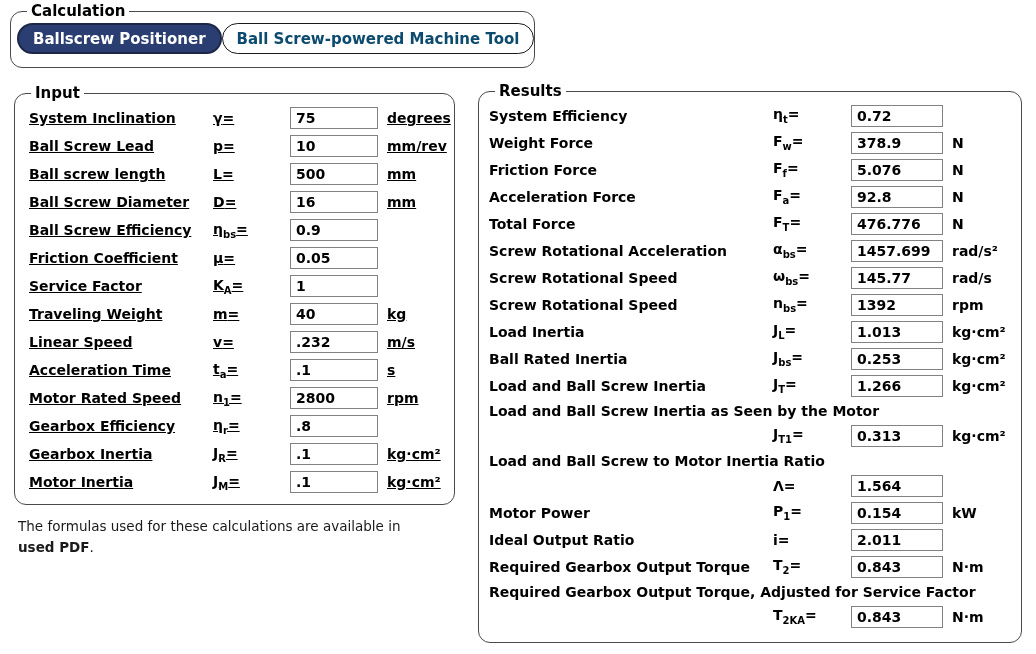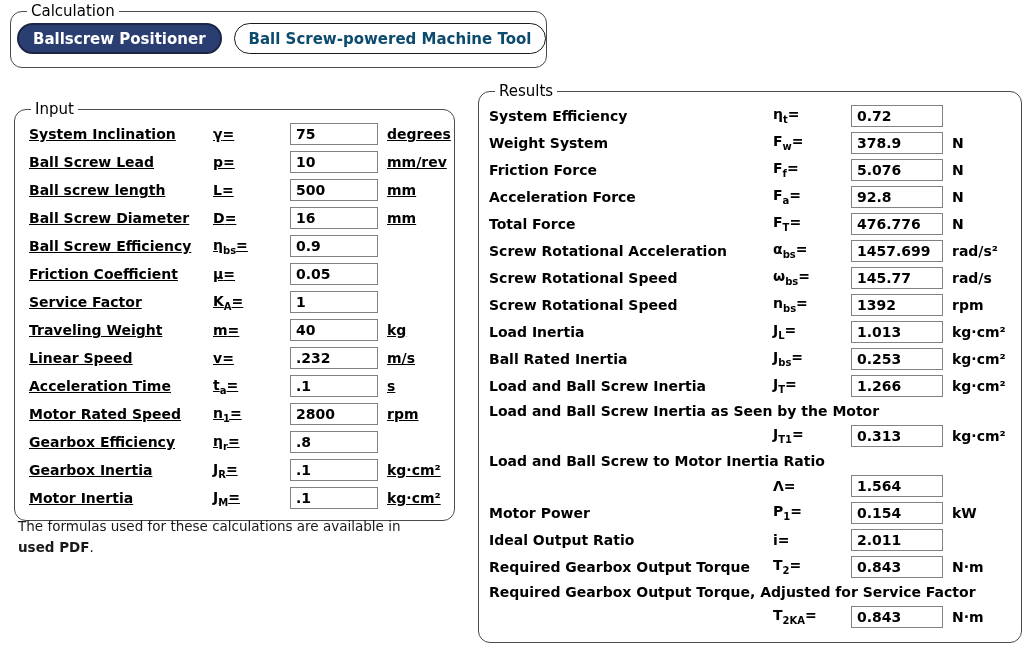--- a/index.html
+++ b/index.html
@@ -13,46 +13,46 @@
 
   fieldset {
     position:absolute;
     margin:0; padding:0;
     border:1px solid #4a4a4a;
     border-radius:12px;
     background:#fff;
     box-sizing:border-box;
   }
   legend {
-    font-weight:normal;
+    font-weight:bold;
     font-size:15px;
     margin-left:16px;
     padding:0 4px;
   }
 
   
   #fs-calc { left:10px; top:2px; width:486px; height:66px; }
-  .btn-row { display:flex; gap:12px; padding:3px 0 0 6px; align-items:flex-end; }
+  .btn-row { display:flex; gap:0; padding:3px 0 0 6px; align-items:flex-end; }
   .pill {
     height:31px;
     border-radius:16px;
     display:flex; align-items:center;
     padding:0 14px;
     font-family:inherit;
     font-weight:bold;
     font-size:15px;
     box-sizing:border-box;
     cursor:pointer;
     white-space:nowrap;
   }
   .pill.selected { background:#2b3e72; color:#fff; border:2px solid #1c2747; }
   .pill.plain    { background:#fff; color:#0c4a6e; border:1.5px solid #1a1a1a; }
 
   
-  #fs-input   { left:14px;  top:100px; width:441px; height:421px; }
+  #fs-input   { left:14px;  top:84px; width:441px; height:421px; }
   #fs-results { left:478px; top:82px; width:544px; height:561px; }
 
   #input-rows   { padding:2px 0 0 14px;text-decoration:underline; }
   #results-rows { padding:2px 0 0 10px; }
 
   .row { display:grid; align-items:center; }
   .row.input-grid   { grid-template-columns:184px 77px 88px auto; height:28px; }
   .row.results-grid { grid-template-columns:284px 78px 92px auto; height:27px; }
 
   .lbl, .sym, .unit, .wide-lbl { font-weight:bold; font-size:14px; white-space:nowrap; }
@@ -193,21 +193,21 @@
 <fieldset id="fs-results">
   <legend>Results</legend>
   <div id="results-rows">
       <div class="row results-grid">
         <div class="lbl">System Efficiency</div>
         <div class="sym"><span>η</span><sub>t</sub>=</div>
         <div><input type="text" class="val" readonly="" value="0.72" style=""></div>
         <div class="unit"></div>
       </div>
       <div class="row results-grid">
-        <div class="lbl">Weight System</div>
+        <div class="lbl">Weight Force</div>
         <div class="sym"><span>F</span><sub>w</sub>=</div>
         <div><input type="text" class="val" readonly="" value="378.9" style=""></div>
         <div class="unit">N</div>
       </div>
       <div class="row results-grid">
         <div class="lbl">Friction Force</div>
         <div class="sym"><span>F</span><sub>f</sub>=</div>
         <div><input type="text" class="val" readonly="" value="5.076" style=""></div>
         <div class="unit">N</div>
       </div>

